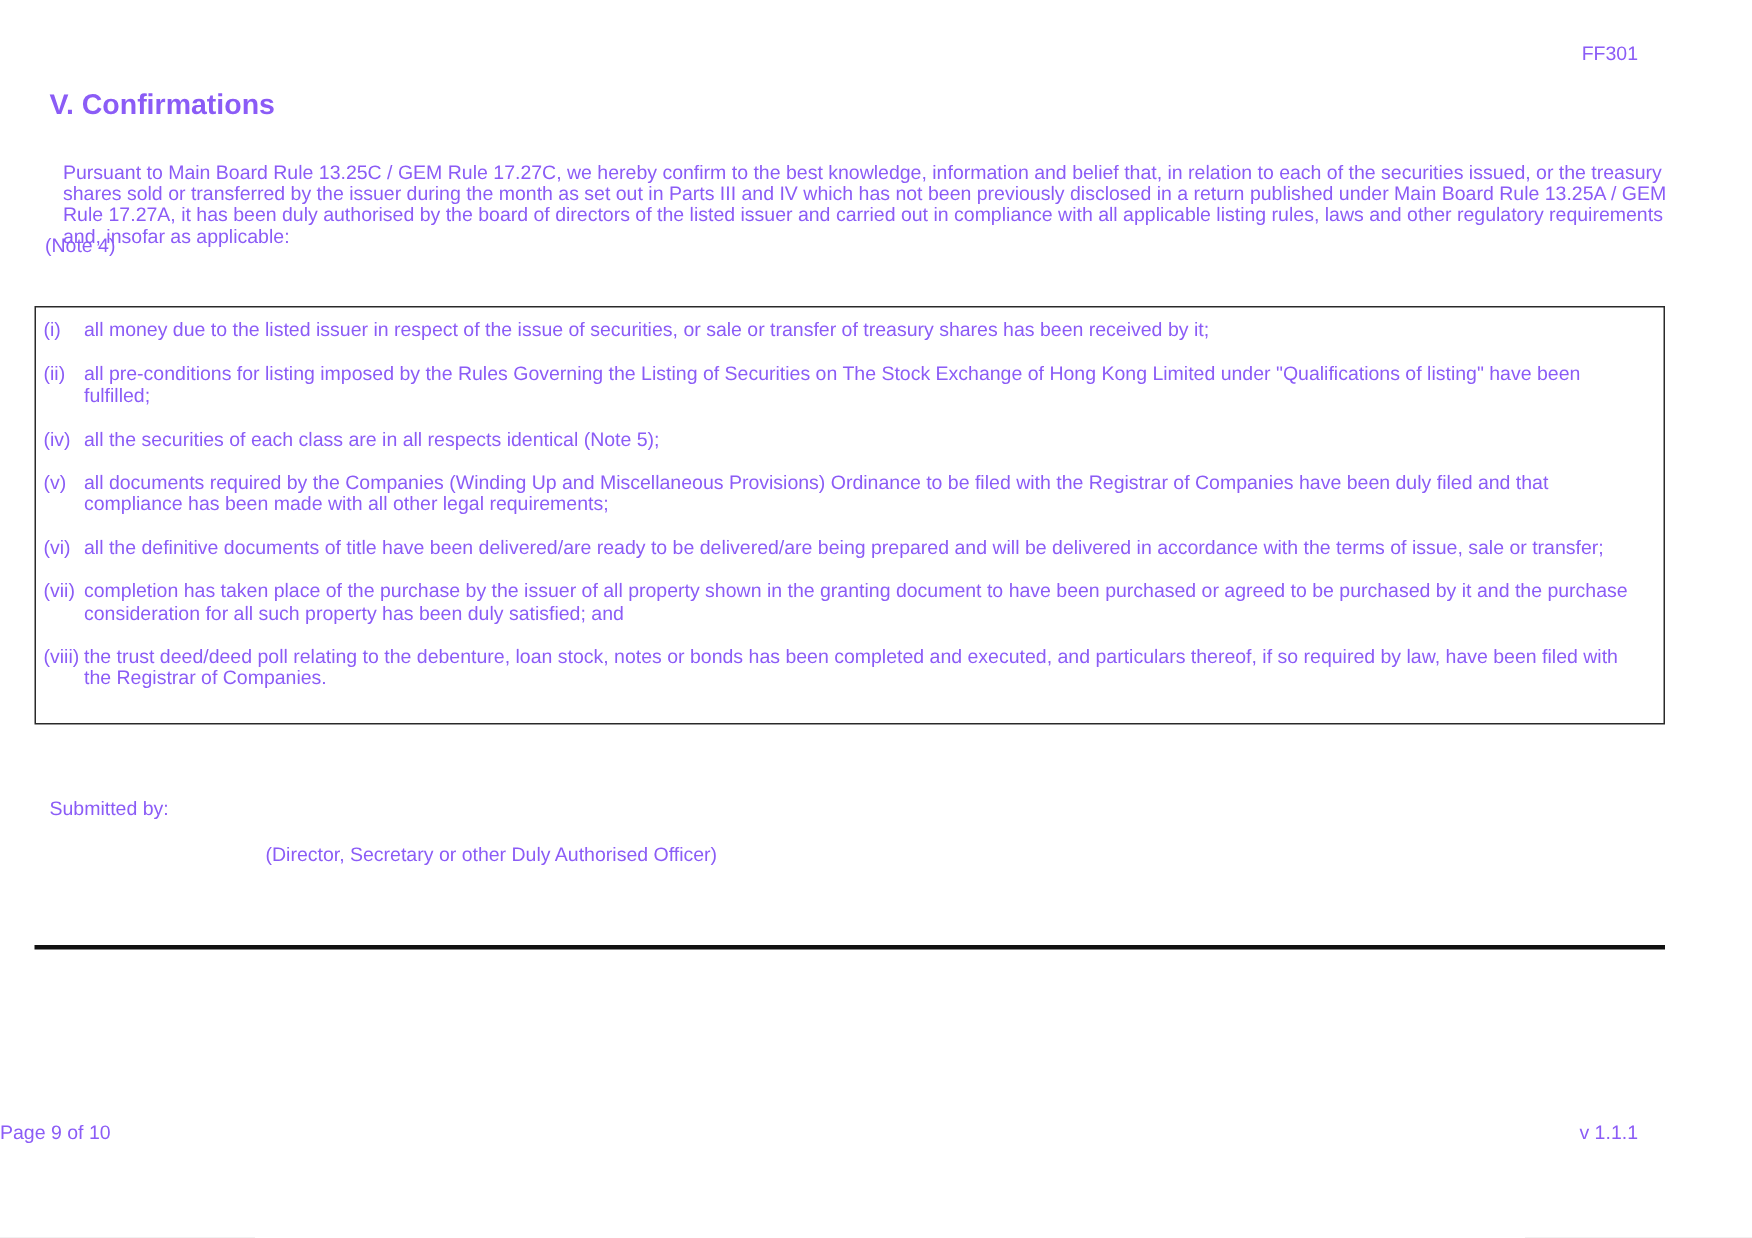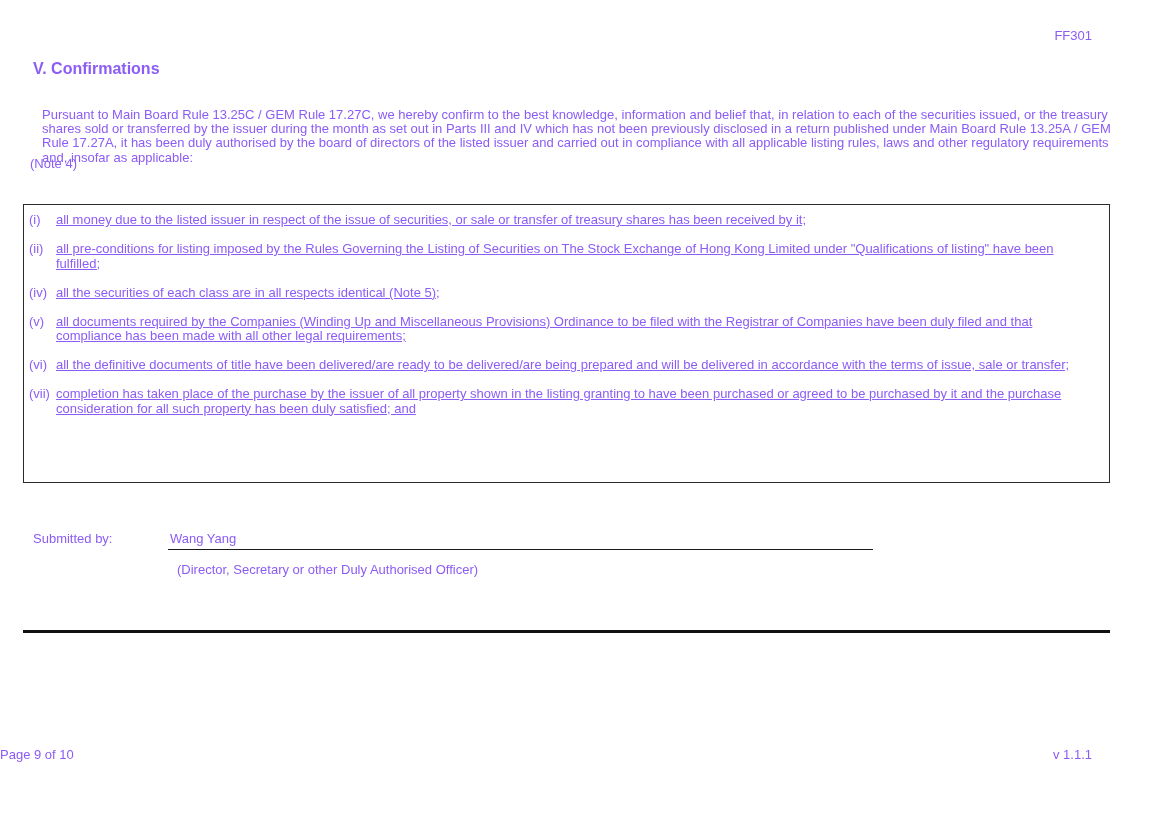--- a/index.html
+++ b/index.html
@@ -17,21 +17,21 @@
   .form-code {
     position: absolute;
     top: 28px;
     right: 76px;
     font-size: 13px;
   }
   .section-title {
     position: absolute;
     top: 60px;
     left: 33px;
-    font-size: 16px;
+    font-size: 19px;
     font-weight: bold;
     margin: 0;
   }
   .intro {
     position: absolute;
     top: 96px;
     left: 30px;
     width: 1088px;
     margin: 12px;
     line-height: 14.2px;
@@ -58,31 +58,32 @@
     line-height: 14.5px;
     margin-bottom: 14.5px;
   }
   .confirm-item:last-child { margin-bottom: 0; }
   .confirm-item .lbl {
     flex: none;
     min-width: 25px;
     padding-right: 2px;
     white-space: nowrap;
   }
-  .confirm-item .txt { flex: 1; text-decoration: underline; }
+  .confirm-item .txt { flex: 1; }
   .submission {
     position: absolute;
     top: 531px;
     left: 33px;
     width: 841px;
   }
   .sub-row {
     display: flex;
     align-items: flex-end;
     margin-bottom: 12px;
+    gap: 20px;
   }
   .sub-label {
     flex: none;
     width: 135px;
     padding-bottom: 4px;
   }
   .sub-field {
     flex: none;
     width: 703px;
     border-bottom: 1.5px solid #1a1a1a;
@@ -143,28 +144,31 @@
     <div class="confirm-item">
       <span class="lbl">(v)</span>
       <div class="txt">all documents required by the Companies (Winding Up and Miscellaneous Provisions) Ordinance to be filed with the Registrar of Companies have been duly filed and that compliance has been made with all other legal requirements;</div>
     </div>
     <div class="confirm-item">
       <span class="lbl">(vi)</span>
       <div class="txt">all the definitive documents of title have been delivered/are ready to be delivered/are being prepared and will be delivered in accordance with the terms of issue, sale or transfer;</div>
     </div>
     <div class="confirm-item">
       <span class="lbl">(vii)</span>
-      <div class="txt">completion has taken place of the purchase by the issuer of all property shown in the listing granting to have been purchased or agreed to be purchased by it and the purchase consideration for all such property has been duly satisfied; and</div>
+      <div class="txt">completion has taken place of the purchase by the issuer of all property shown in the granting document to have been purchased or agreed to be purchased by it and the purchase consideration for all such property has been duly satisfied; and</div>
+    </div>
+    <div class="confirm-item">
+      <span class="lbl">(viii)</span>
+      <div class="txt">the trust deed/deed poll relating to the debenture, loan stock, notes or bonds has been completed and executed, and particulars thereof, if so required by law, have been filed with the Registrar of Companies.</div>
     </div>
   </div>
 
   <div class="submission">
     <div class="sub-row">
       <span class="sub-label">Submitted by:</span>
-      <div class="sub-field">Wang Yang</div>
     </div>
     <div class="sub-hint">(Director, Secretary or other Duly Authorised Officer)</div>
   </div>
 
   <div class="thick-rule"></div>
 
   <div class="footer-pagenum">Page 9 of 10</div>
   <div class="footer-version">v 1.1.1</div>
 
 </div>

